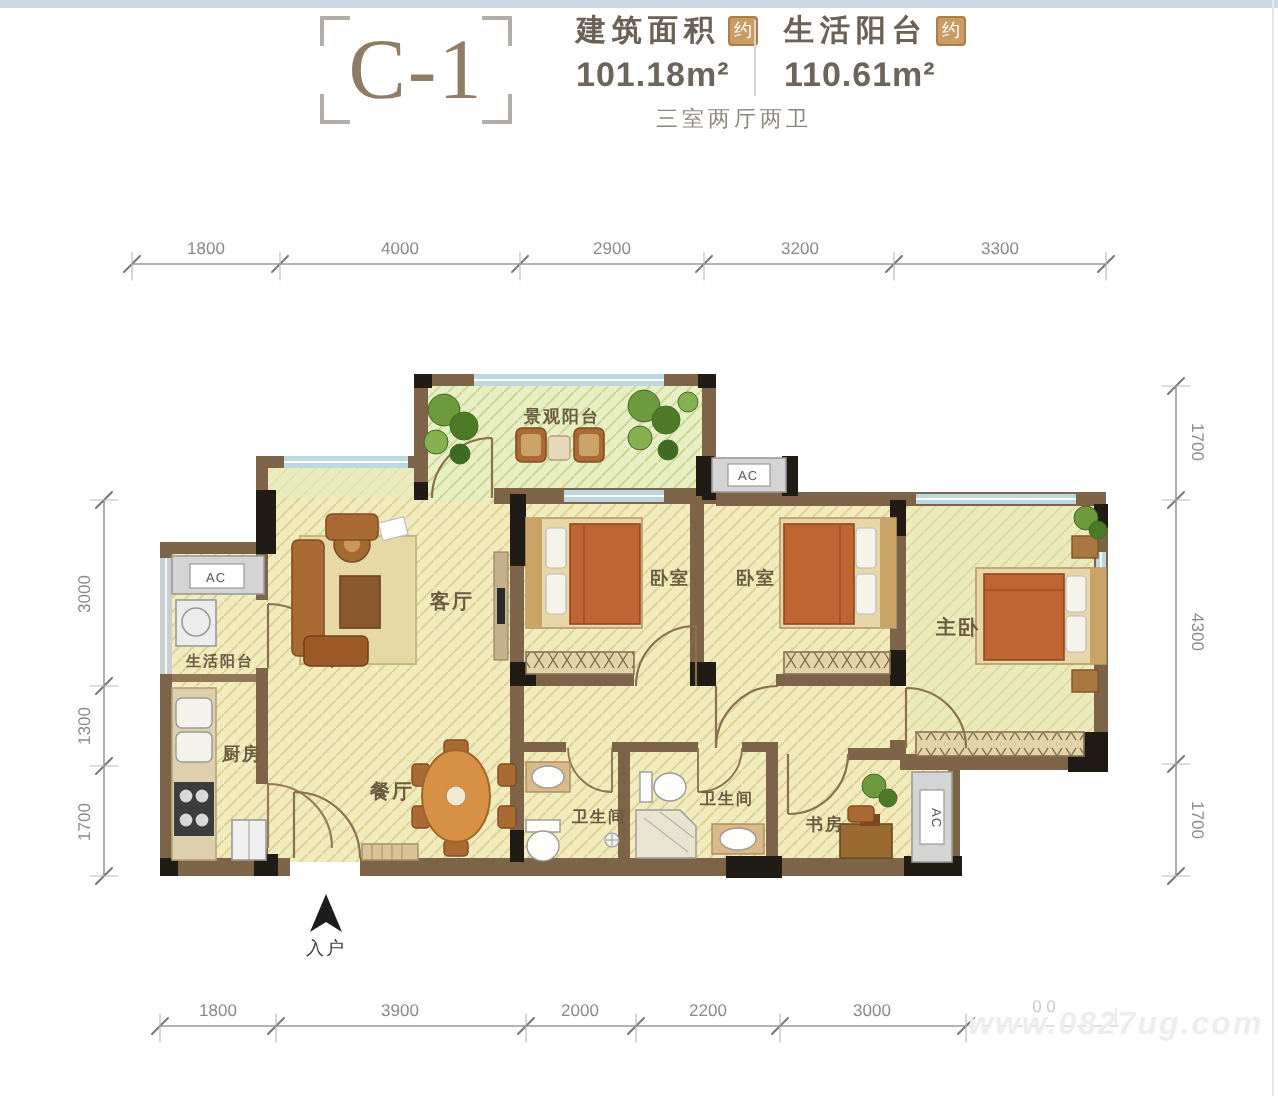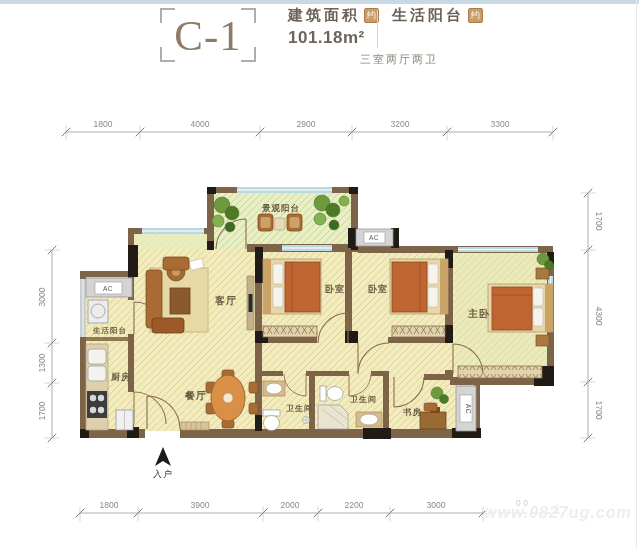--- a/index.html
+++ b/index.html
@@ -26,21 +26,21 @@
   }
   .metric{top:6px;width:170px;}
   .metric .lab-row{display:flex;align-items:center;gap:4px;}
   .metric .lab{font-size:15px;font-weight:bold;color:#6b6156;letter-spacing:3px;}
   .badge{
     width:13px;height:13px;background:#c99c63;border:1px solid #a97f49;border-radius:2px;
     color:#fff;font-size:9px;line-height:13px;text-align:center;flex:0 0 auto;
   }
   .metric .val{font-size:17px;font-weight:bold;color:#6b655b;margin-top:3px;letter-spacing:0.5px;}
   .hdr-divider{left:377px;top:10px;width:1px;height:38px;background:#d8d4cf;}
-  .layout-summary{left:328px;top:52px;width:110px;text-align:right;
+  .layout-summary{left:328px;top:52px;width:110px;text-align:left;
     font-size:11px;color:#8d867b;letter-spacing:2px;}
   .watermark{left:484px;top:504px;width:150px;font-size:16px;font-weight:bold;
     color:#ededeb;letter-spacing:1px;font-style:italic;}
   svg text{font-family:"Liberation Sans","DejaVu Sans",sans-serif;}
   .dim{font-size:8.5px;fill:#8a8a8a;}
   .room-label{font-weight:bold;fill:#6a5b42;letter-spacing:1px;}
   .ac-label{font-size:6.5px;fill:#555;letter-spacing:0.5px;}
 </style>
 </head>
 <body>
@@ -64,20 +64,21 @@
   <div class="val">101.18m²</div>
 </div>
 
 <div class="abs hdr-divider"></div>
 
 <div class="abs metric" style="left:392px;">
   <div class="lab-row">
     <span class="lab">生活阳台</span>
     <span class="badge">约</span>
   </div>
+  <div class="val">110.61m²</div>
 </div>
 
 <div class="abs layout-summary">三室两厅两卫</div>
 
 <svg class="abs" style="left:0;top:0;" width="639" height="548" viewBox="0 0 639 548">
   <defs>
     <pattern id="hy" width="7" height="7" patternUnits="userSpaceOnUse">
       <rect width="7" height="7" fill="#f2ebbe"></rect>
       <path d="M-1,8 L8,-1" stroke="#dbce8e" stroke-width="1" opacity="0.85"></path>
     </pattern>

